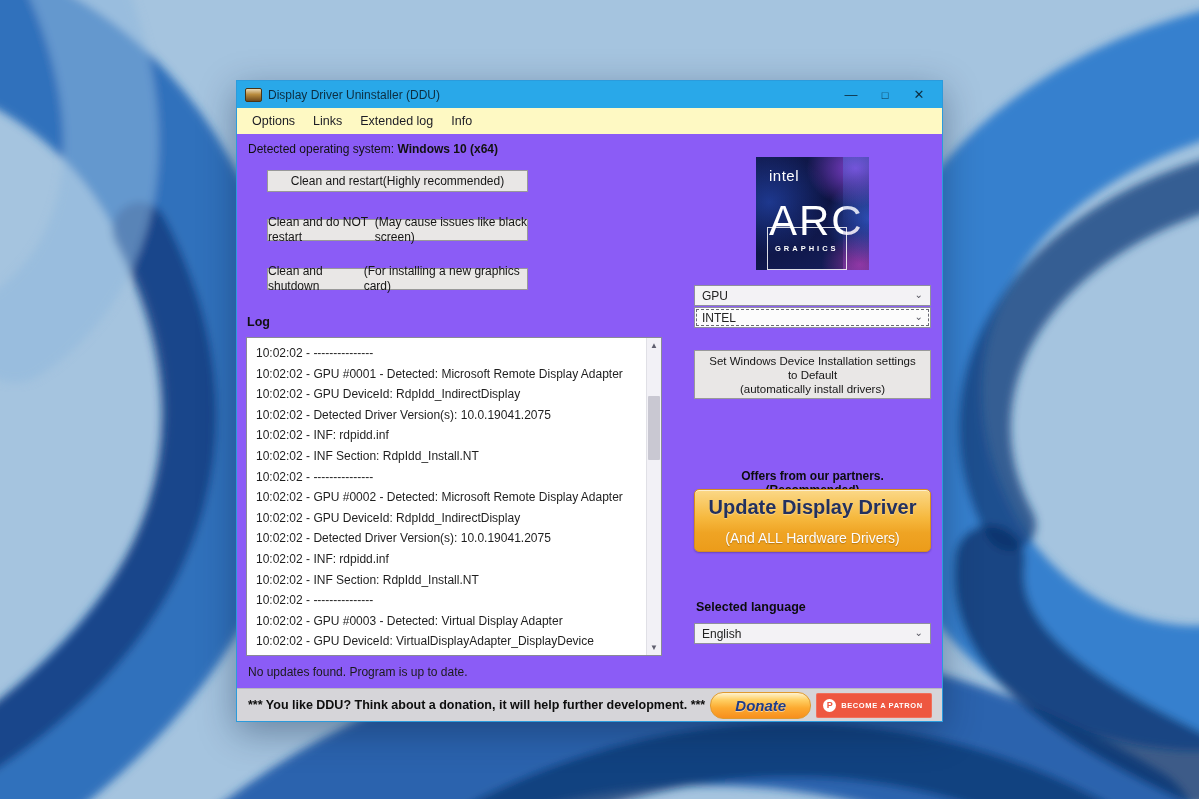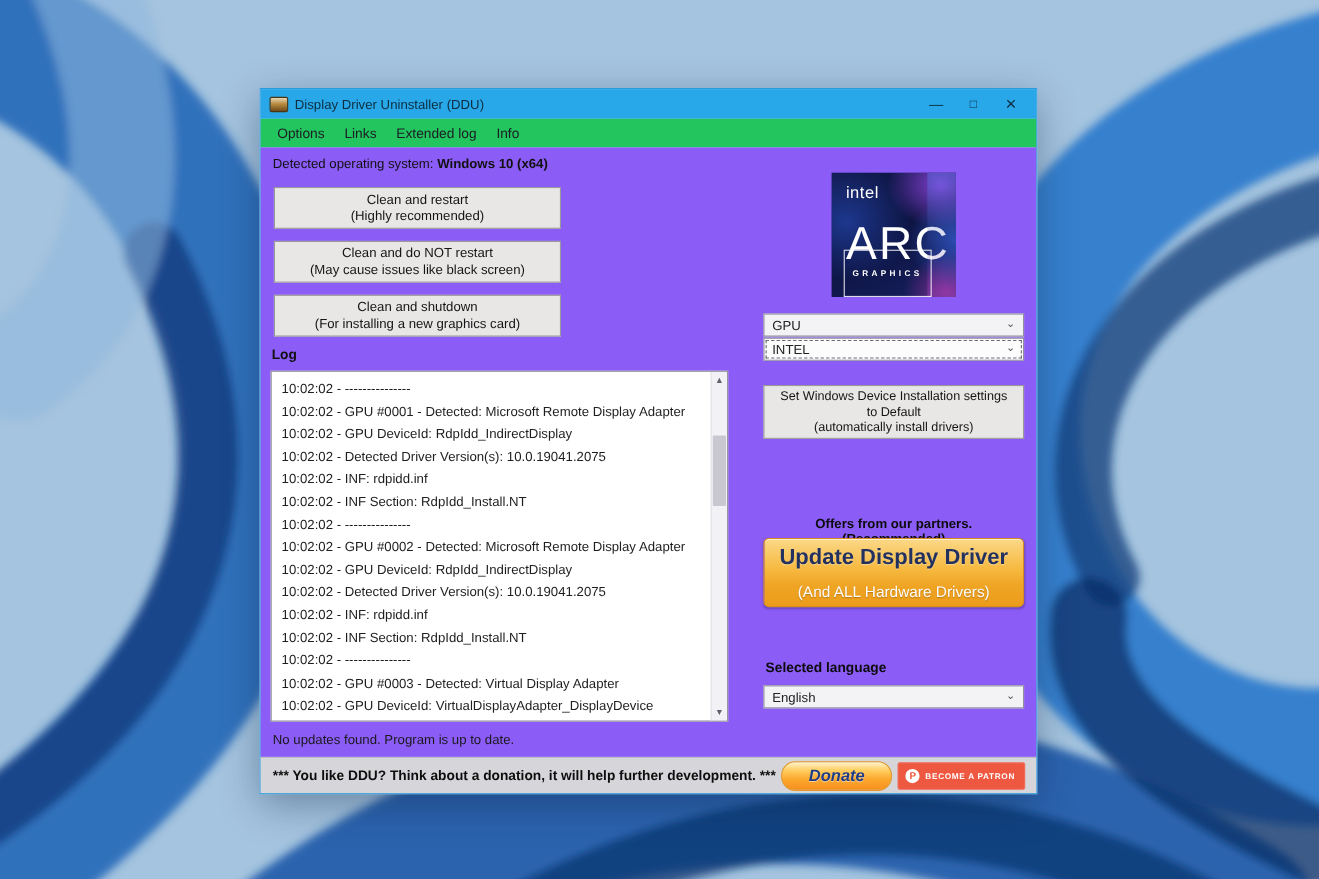--- a/index.html
+++ b/index.html
@@ -18,29 +18,29 @@
     box-shadow:0 10px 34px rgba(10,30,60,.38);
     display:flex;flex-direction:column;font-size:12px;color:#1b1b1b;
   }
   .titlebar{height:27px;flex:none;background:#29a8e9;display:flex;align-items:center;padding:0 6px;}
   .app-icon{width:17px;height:14px;margin:0 6px 0 2px;border:1px solid #4a3414;border-radius:2px;
     background:linear-gradient(180deg,#e8d9b8 0%,#b98c3e 45%,#6e4a1c 100%);box-sizing:border-box;flex:none;}
   .window-title{font-size:12px;color:#0d2d40;font-weight:400;flex:1;white-space:nowrap;overflow:hidden;}
   .win-btn{width:34px;height:100%;display:flex;align-items:center;justify-content:center;
     color:#0d2d40;font-size:13px;cursor:default;flex:none;}
   .win-btn.max{font-size:11px;}
-  .menubar{height:26px;flex:none;background:#22c55e;display:flex;align-items:center;padding-left:6px;}
+  .menubar{height:26px;flex:none;background:#fef9c3;display:flex;align-items:center;padding-left:6px;}
   .menu-item{padding:4px 9px;color:#1c1c24;font-size:12.5px;cursor:default;}
   .content{position:relative;flex:1;background:#8b5cf6;}
   
   .os-line{position:absolute;left:11px;top:8px;font-size:12px;color:#111;}
   .os-line b{font-weight:700;}
   .action-button{
-    position:absolute;left:12px;width:261px;height:38px;box-sizing:border-box;
-    background:#e9e7e6;border:1px solid #999;display:flex;flex-direction:column;
+    position:absolute;left:30px;width:261px;height:22px;box-sizing:border-box;
+    background:#e9e7e6;border:1px solid #999;display:flex;flex-direction:row;
     align-items:center;justify-content:center;line-height:15px;font-size:12px;color:#151515;cursor:default;
   }
   .action-button:nth-of-type(1){top:36px;}
   .action-button:nth-of-type(2){top:85px;}
   .action-button:nth-of-type(3){top:134px;}
   .log-label{position:absolute;left:10px;top:181px;font-weight:700;font-size:12.5px;color:#111;}
   .log-box{
     position:absolute;left:9px;top:203px;width:416px;height:319px;box-sizing:border-box;
     background:#fff;border:1px solid #8a8a96;overflow:hidden;
   }

